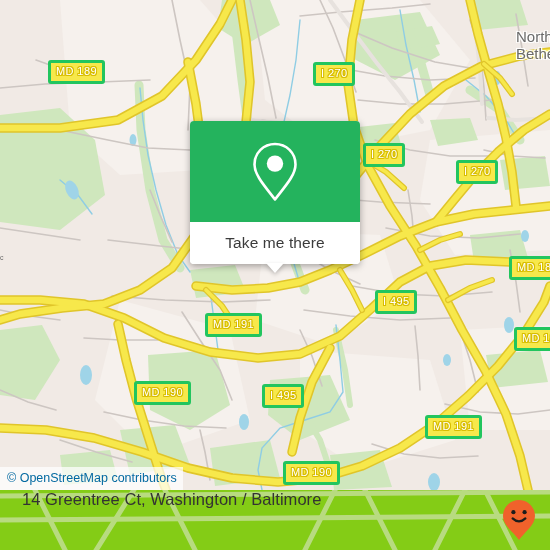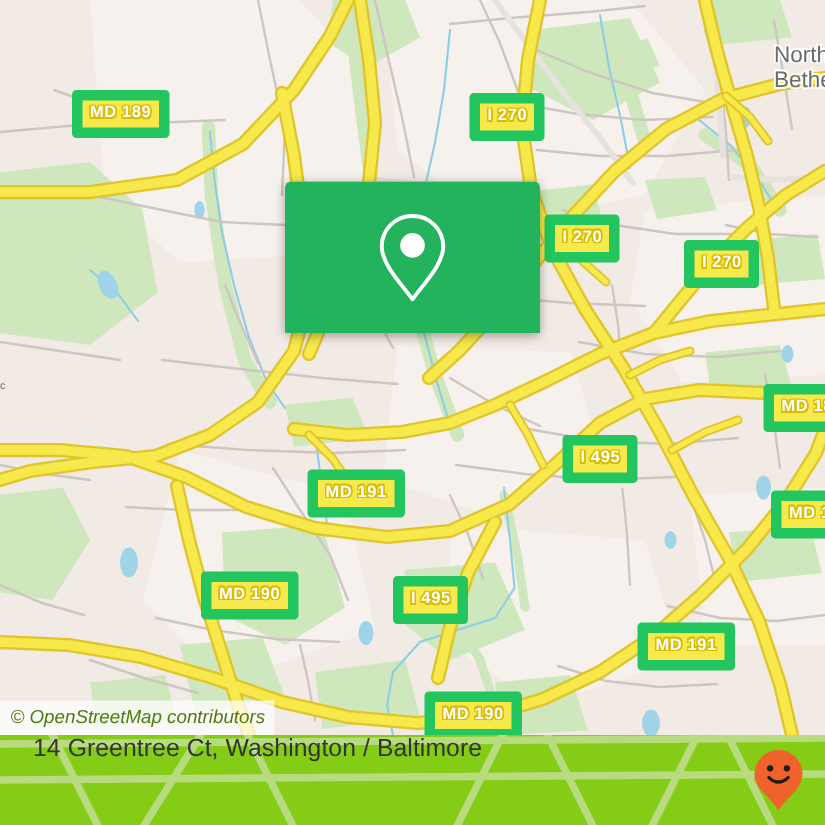--- a/index.html
+++ b/index.html
@@ -32,25 +32,25 @@
   #map svg {
     display: block;
     width: 550px;
     height: 490px;
   }
 
   
   .shield {
     position: absolute;
     background: #f7e84b;
-    border: 7px solid #22c55e;
+    border: 3px solid #22c55e;
     border-radius: 3px;
     color: #ffffff;
     font-size: 11px;
-    font-weight: bold;
+    font-weight: normal;
     letter-spacing: 0.4px;
     line-height: 1;
     padding: 3px 5px 4px 5px;
     white-space: nowrap;
     text-shadow:
       -1px -1px 0 #d8bd00, 1px -1px 0 #d8bd00,
       -1px  1px 0 #d8bd00, 1px  1px 0 #d8bd00,
        0px -1px 0 #d8bd00, 0px  1px 0 #d8bd00,
       -1px  0px 0 #d8bd00, 1px  0px 0 #d8bd00;
     box-sizing: border-box;
@@ -77,26 +77,25 @@
     line-height: 8px;
     white-space: nowrap;
   }
 
   
   #attribution {
     position: absolute;
     left: 0;
     bottom: 0;
     background: rgba(255,255,255,0.72);
-    color: #4d7c0f;
+    color: #0369a1;
     font-size: 12.5px;
     line-height: 14px;
     padding: 4px 6px 5px 7px;
     white-space: nowrap;
-    font-style: italic;
   }
 
   
   #popup {
     position: absolute;
     left: 190px;
     top: 121px;
     width: 170px;
     border-radius: 4px;
     box-shadow: 0 2px 7px rgba(0,0,0,0.34);
@@ -382,20 +381,24 @@
     <div id="attribution">© OpenStreetMap contributors</div>
   </div>
 
   <div id="popup">
     <div id="popup-green">
       <svg width="56" height="64" viewBox="0 0 56 64">
         <path d="M28 4 C16.5 4 7.5 13 7.5 24.4 C7.5 36 20 48.5 28 59.5 C36 48.5 48.5 36 48.5 24.4 C48.5 13 39.5 4 28 4 Z" fill="none" stroke="#ffffff" stroke-width="2.6" stroke-linejoin="round"></path>
         <circle cx="28" cy="23.6" r="8.2" fill="#ffffff"></circle>
       </svg>
     </div>
+    <div id="popup-bottom">
+      <span id="popup-label">Take me there</span>
+      <div id="popup-tail"></div>
+    </div>
   </div>
 
   <div id="footer">
     <svg id="footer-bg" viewBox="0 0 550 60">
       <g fill="none" stroke="#eceaea" stroke-width="5" stroke-linecap="round">
         <path d="M30,-10 L70,70"></path>
         <path d="M90,70 L140,-10"></path>
         <path d="M160,-10 L200,70"></path>
         <path d="M300,70 L340,-10"></path>
         <path d="M360,-10 L400,70"></path>

